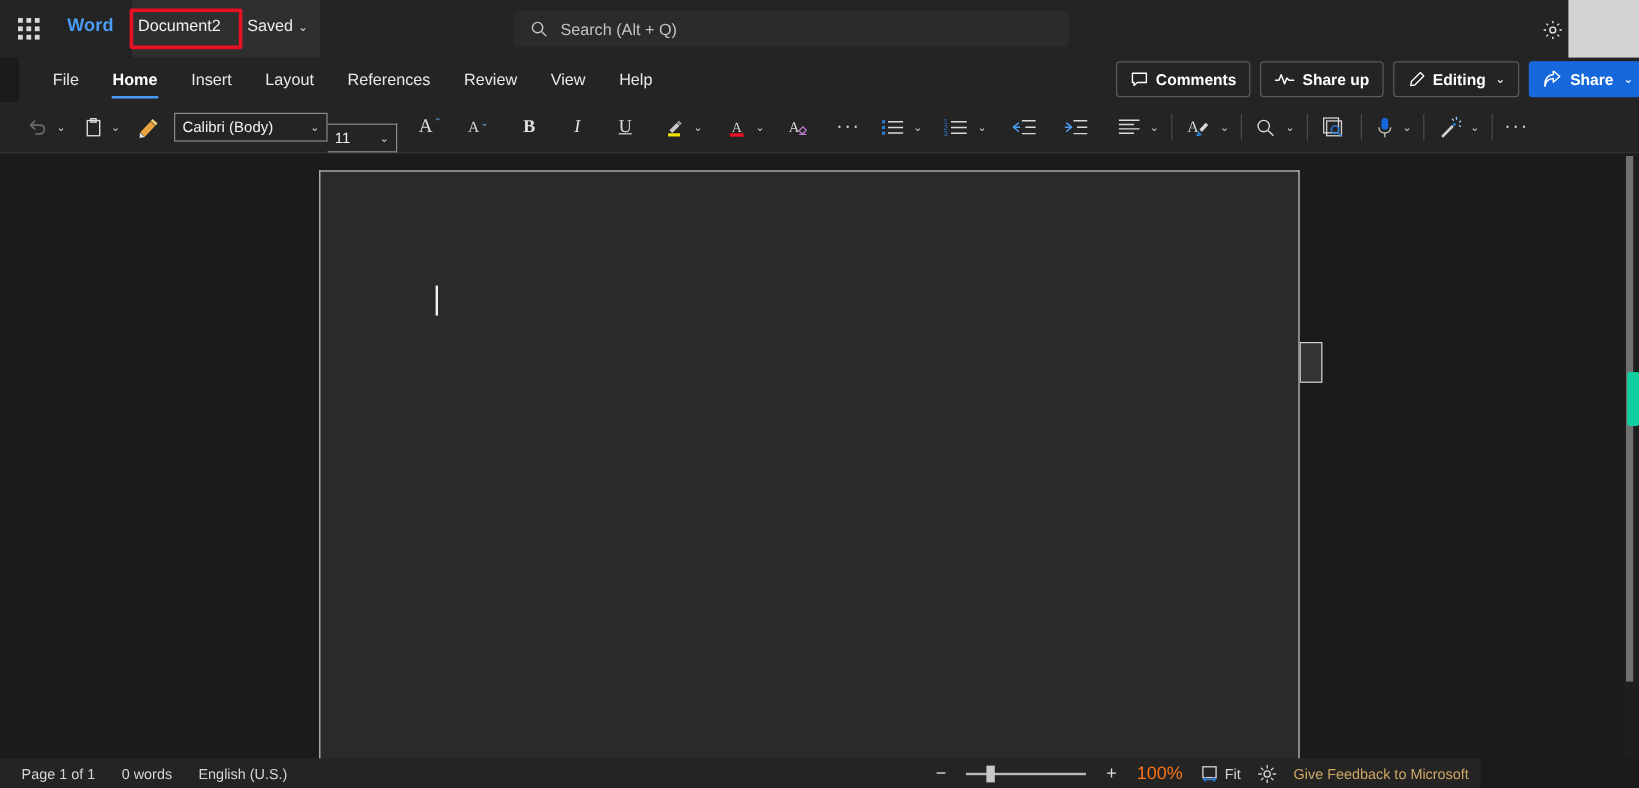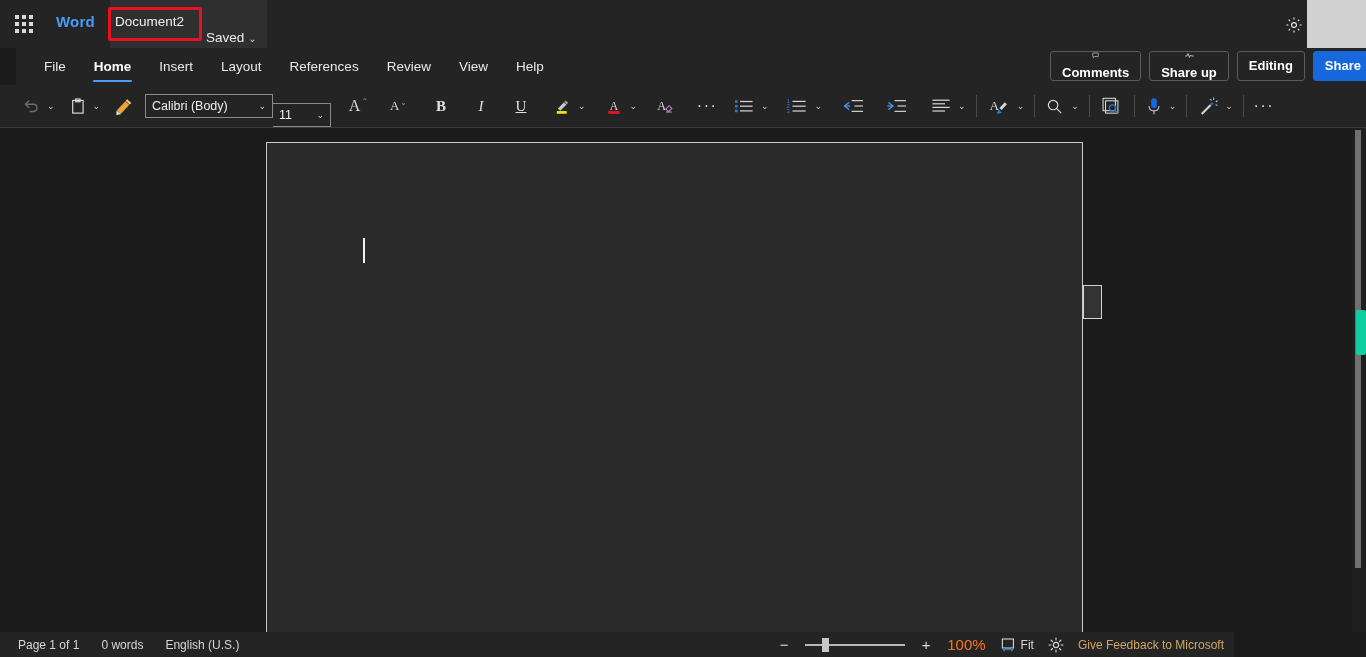--- a/index.html
+++ b/index.html
@@ -34,21 +34,21 @@
   .doc-name {
     position: absolute; left: 115px; top: 14px; width: 80px;
     font-size: 13.5px; color: #f0f0f0; white-space: nowrap;
   }
   .red-box {
     position: absolute; left: 108px; top: 7px; width: 94px; height: 34px;
     border: 3px solid #e81123; border-radius: 2px; pointer-events: none;
   }
   .saved {
     position: absolute; left: 206px; top: 14px;
-    font-size: 13.5px; color: #ededed; white-space: nowrap; margin-top: 16px;
+    font-size: 13.5px; color: #ededed; white-space: nowrap;
   }
   .saved .chev { font-size: 10px; margin-left: 4px; color: #cfcfcf; }
 
   .searchbox {
     position: absolute; left: 428px; top: 9px; width: 463px; height: 30px;
     background: #2b2b2b; border-radius: 4px; display: flex; align-items: center;
   }
   .searchbox .s-ico { margin-left: 14px; margin-right: 10px; display: flex; }
   .searchbox input {
     flex: 1; background: transparent; border: 0; outline: none;
@@ -80,21 +80,20 @@
     content: ""; position: absolute; left: 13px; right: 13px; bottom: 3px;
     height: 2.5px; background: #4a9cf6; border-radius: 2px;
   }
 
   .rt-buttons { position: absolute; right: 9px; top: 3px; display: flex; align-items: center; gap: 8px; }
   .rbtn {
     height: 30px; display: flex; align-items: center; gap: 6px;
     padding: 0 11px; border: 1px solid #5a5a5a; border-radius: 3px;
     background: transparent; color: #ffffff; font-size: 13px; font-weight: bold;
     white-space: nowrap;
-    flex-direction: column;
   }
   .rbtn.share { background: #1668dc; border-color: #1668dc; }
   .rbtn .chev { font-size: 10px; font-weight: normal; margin-left: 2px; }
 
   
   .toolbar {
     position: absolute; left: 0; top: 85px; width: 1366px; height: 43px;
     background: #242424; border-bottom: 1px solid #3a3a3a;
   }
   .tb-group { position: absolute; top: 0; height: 42px; display: flex; align-items: center; }
@@ -197,20 +196,29 @@
     <div class="brand">Word</div>
 
     <div class="doc-seg"></div>
     <div class="doc-name">Document2</div>
     <div class="red-box"></div>
 
     <div class="saved">
       <span>Saved</span><span class="chev">⌄</span>
     </div>
 
+    <div class="searchbox">
+      <span class="s-ico">
+        <svg width="15" height="15" viewBox="0 0 16 16">
+            <circle cx="6.4" cy="6.4" r="4.6" fill="none" stroke="#c8c8c8" stroke-width="1.2"></circle>
+            <line x1="9.9" y1="9.9" x2="14.2" y2="14.2" stroke="#c8c8c8" stroke-width="1.2"></line>
+          </svg>
+      </span>
+      <input type="text" placeholder="Search (Alt + Q)" style="">
+    </div>
 
     <div class="gear-btn">
       <svg width="18" height="18" viewBox="0 0 20 20">
         <g fill="none" stroke="#e9e9e9" stroke-width="1.3">
           <circle cx="10" cy="10" r="2.7"></circle>
           <path d="M10 1.6v2.2M10 16.2v2.2M18.4 10h-2.2M3.8 10H1.6M15.9 4.1l-1.6 1.6M5.7 14.3l-1.6 1.6M15.9 15.9l-1.6-1.6M5.7 5.7L4.1 4.1"></path>
         </g>
       </svg>
     </div>
 

